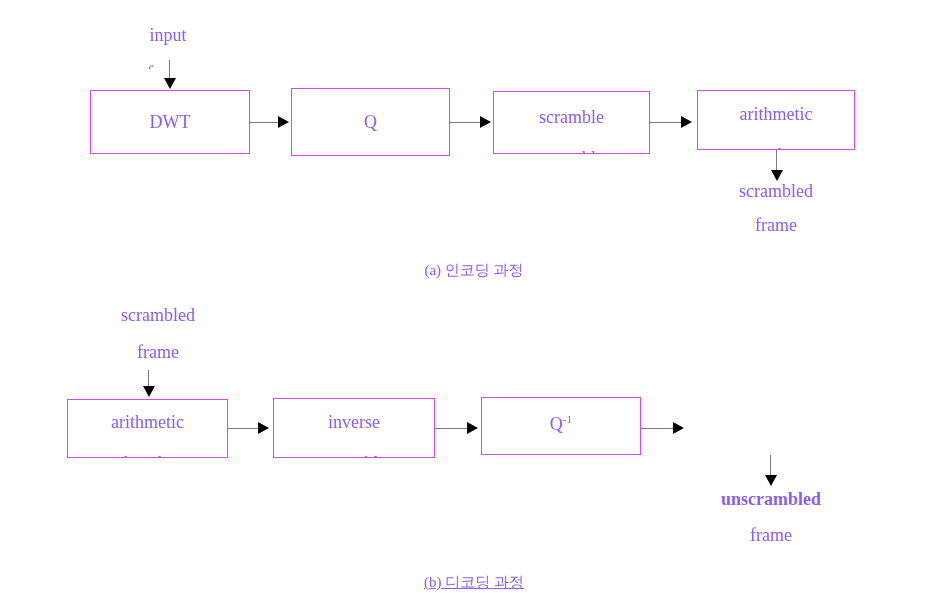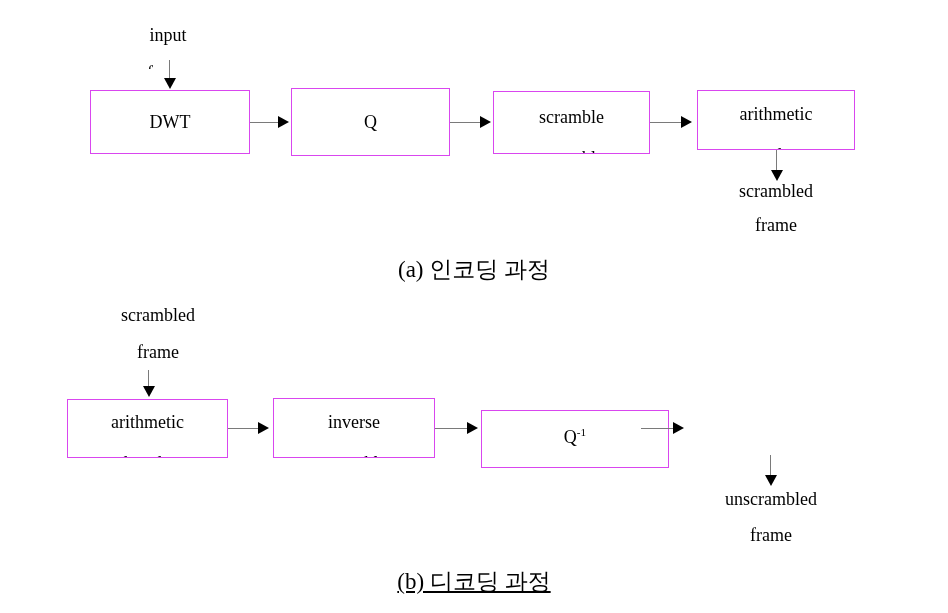--- a/index.html
+++ b/index.html
@@ -6,21 +6,21 @@
     margin: 0;
     padding: 0;
     background: #ffffff;
   }
   #canvas {
     position: relative;
     width: 948px;
     height: 613px;
     background: #ffffff;
     font-family: "Liberation Serif", "DejaVu Serif", serif;
-    color: #000000;
+    color: #8b5cf6;
     overflow: hidden;
   }
 
   
   .box {
     position: absolute;
     box-sizing: border-box;
     border: 1px solid #d946ef;
     background: transparent;
     overflow: hidden;           
@@ -88,21 +88,21 @@
     border-right: 6px solid transparent;
     border-top: 11px solid #000000;
   }
 
   
   .caption {
     position: absolute;
     width: 100%;
     left: 0;
     text-align: center;
-    font-size: 23px;
+    font-size: 15px;
     line-height: 24px;
     white-space: pre;
   }
 </style>
 </head>
 <body>
 
 <div id="canvas">
 
   <div class="label" style="left:126px; top:24px; width:84px;">input</div>
@@ -161,31 +161,31 @@
   <div class="harrow" style="left:258px; top:422px;"></div>
 
   <div class="box" style="left:273px; top:398px; width:162px; height:60px;">
     <div class="line1" style="top:12px;">inverse</div>
     <div class="line2" style="top:53px;">scramble</div>
   </div>
 
   <div class="hline" style="left:435px; top:428px; width:34px;"></div>
   <div class="harrow" style="left:467px; top:422px;"></div>
 
-  <div class="box" style="left:481px; top:410px; width:188px; height:58px;">
+  <div class="box" style="left:481px; top:397px; width:160px; height:58px;">
     <div class="line1" style="top:15px;">
       <span>Q</span><sup>-1</sup>
     </div>
   </div>
 
   <div class="hline" style="left:641px; top:428px; width:34px;"></div>
   <div class="harrow" style="left:673px; top:422px;"></div>
 
 
   <div class="vline" style="left:770px; top:455px; height:24px;"></div>
   <div class="varrow" style="left:765px; top:475px;"></div>
 
-  <div class="label" style="left:690px; top:488px; width:162px;">unscrambled</div>
+  <div class="label" style="left:690px; top:488px; width:162px;font-weight:bold;">unscrambled</div>
   <div class="label" style="left:690px; top:524px; width:162px;">frame</div>
 
   <div class="caption" style="top:570px;text-decoration:underline;">(b) 디코딩 과정</div>
 
 </div>
 
 </body></html>

